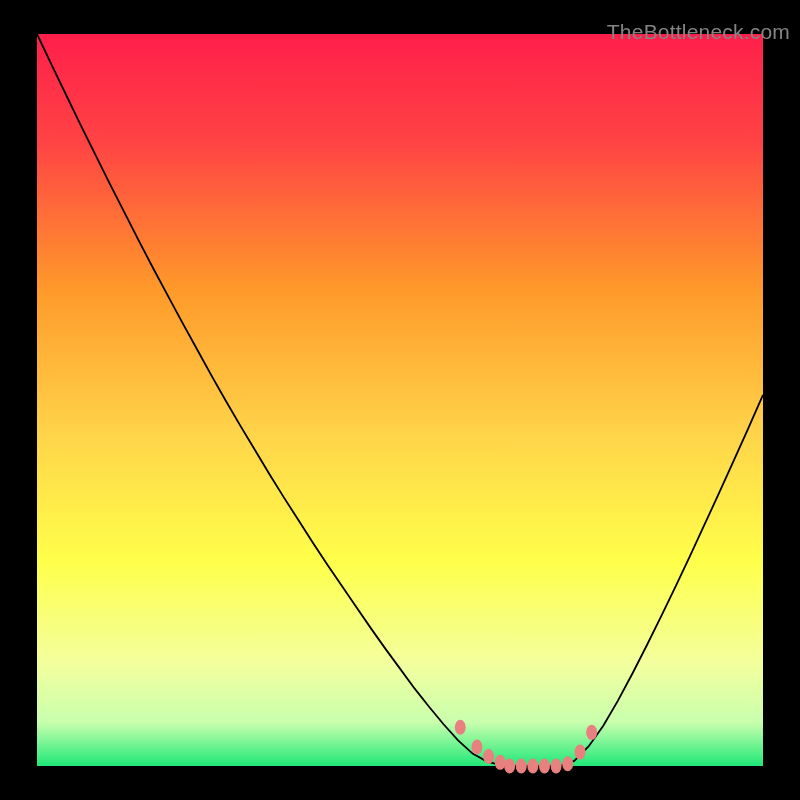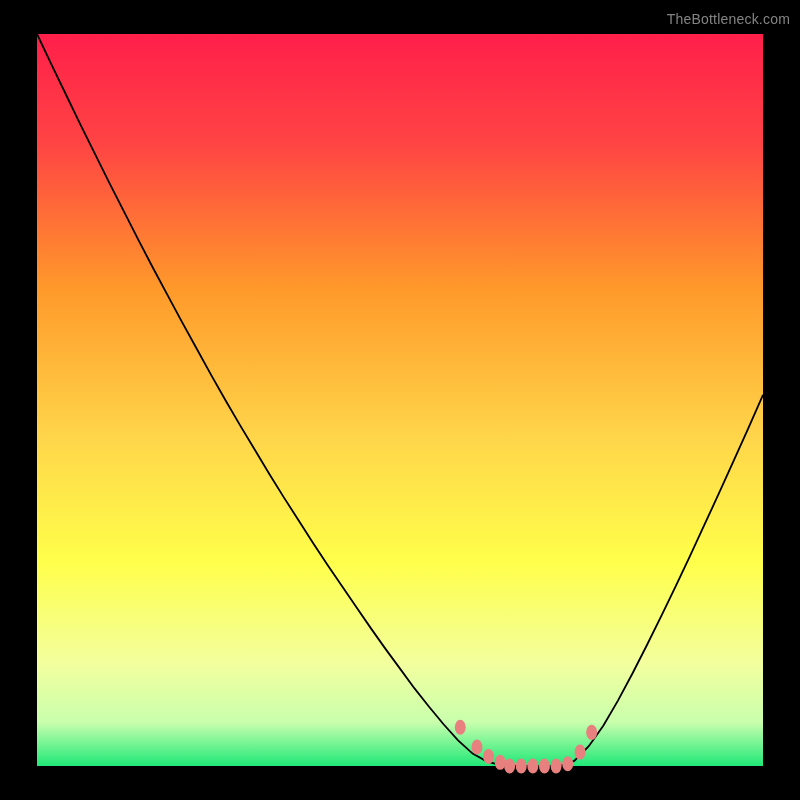--- a/index.html
+++ b/index.html
@@ -8,24 +8,24 @@
     background: #fff;
     font-family: Arial, Helvetica, sans-serif;
   }
   .wrap {
     width: 800px;
     height: 800px;
     position: relative;
   }
   .watermark {
     position: absolute;
-    top: 11px;
+    top: 20px;
     right: 10px;
     color: #848484;
-    font-size: 14px;
+    font-size: 21px;
     font-weight: 400;
     letter-spacing: 0.2px;
   }
   svg { display: block; }
 </style>
 </head>
 <body>
 
 <div class="wrap">
   <div class="watermark">TheBottleneck.com</div>

